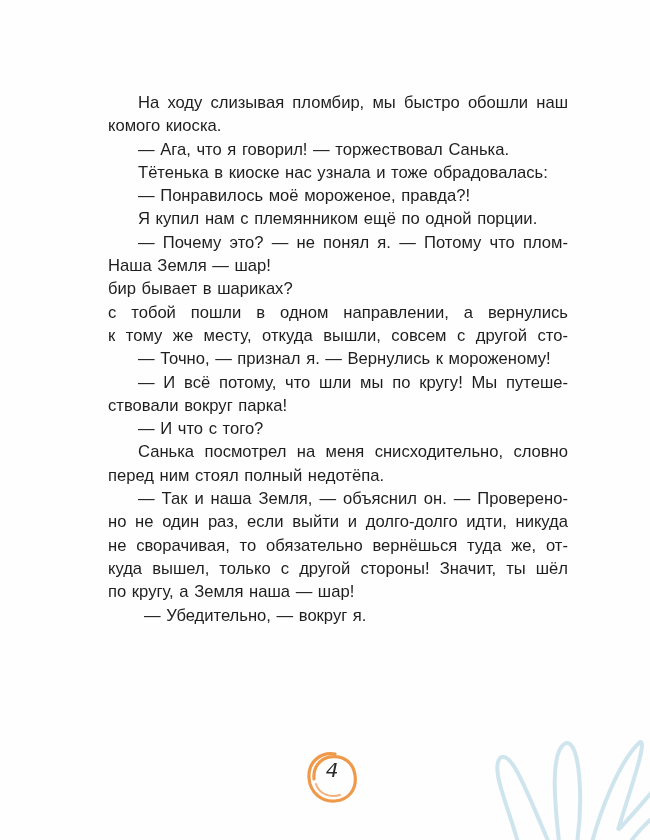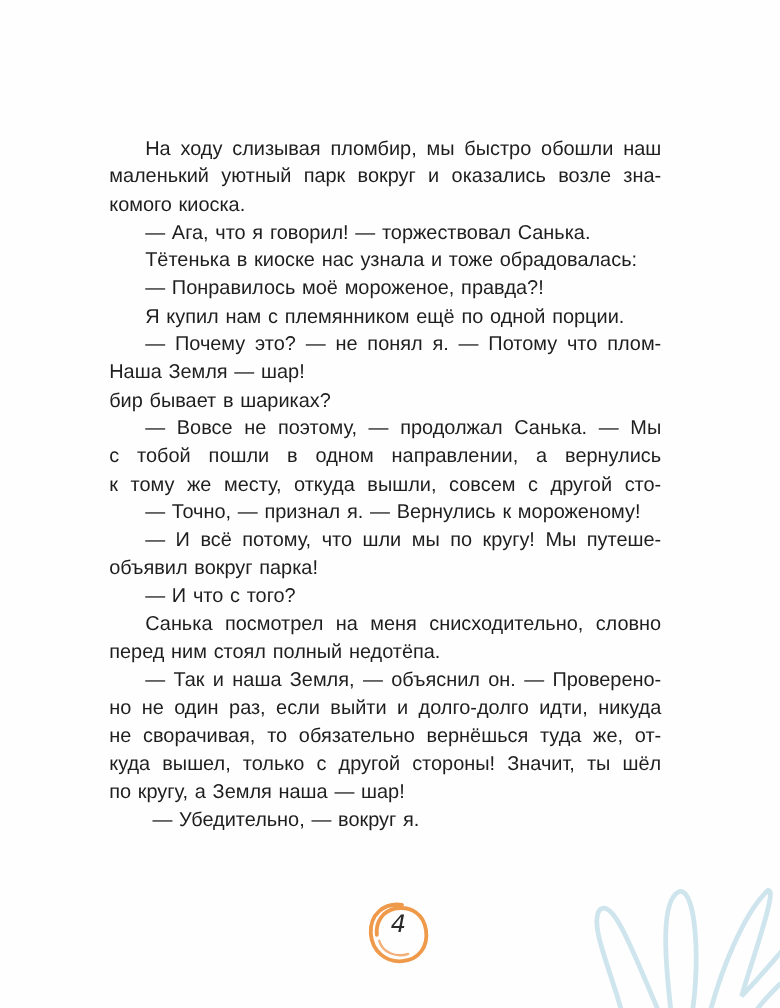--- a/index.html
+++ b/index.html
@@ -16,24 +16,23 @@
       color: #1e1e1e;
     }
     .page {
       position: absolute;
       left: 0; top: 0;
       width: 650px; height: 840px;
       background: #fefefe;
     }
     .text-block {
       position: absolute;
-      left: 91px;
+      left: 108px;
       top: 91px;
       width: 460px;
-      margin-top: 21px;
     }
     .line {
       display: block;
       height: 23.3px;
       line-height: 23.3px;
       font-size: 16.6px;
       white-space: nowrap;
       text-align: justify;
       text-align-last: justify;
       word-spacing: 1px;
@@ -76,35 +75,33 @@
       height: 140px;
     }
   </style>
 </head>
 <body>
 
 <div class="page">
 
   <div class="text-block">
     <span class="line indent">На ходу слизывая пломбир, мы быстро обошли наш</span>
-    <span class="line">маленький уютный парк вокруг и оказались возле зна-</span>
     <span class="line last">комого киоска.</span>
     <span class="line indent last">— Ага, что я говорил! — торжествовал Санька.</span>
     <span class="line indent last">Тётенька в киоске нас узнала и тоже обрадовалась:</span>
     <span class="line indent last">— Понравилось моё мороженое, правда?!</span>
     <span class="line indent last">Я купил нам с племянником ещё по одной порции.</span>
     <span class="line indent">— Почему это? — не понял я. — Потому что плом-</span>
     <span class="line last">Наша Земля — шар!</span>
     <span class="line last">бир бывает в шариках?</span>
-    <span class="line indent">— Вовсе не поэтому, — продолжал Санька. — Мы</span>
     <span class="line">с тобой пошли в одном направлении, а вернулись</span>
     <span class="line">к тому же месту, откуда вышли, совсем с другой сто-</span>
     <span class="line indent last">— Точно, — признал я. — Вернулись к мороженому!</span>
     <span class="line indent">— И всё потому, что шли мы по кругу! Мы путеше-</span>
-    <span class="line last">объявил вокруг парка!</span>
+    <span class="line last">ствовали вокруг парка!</span>
     <span class="line indent last">— И что с того?</span>
     <span class="line indent">Санька посмотрел на меня снисходительно, словно</span>
     <span class="line last">перед ним стоял полный недотёпа.</span>
     <span class="line indent">— Так и наша Земля, — объяснил он. — Проверено-</span>
     <span class="line">но не один раз, если выйти и долго-долго идти, никуда</span>
     <span class="line">не сворачивая, то обязательно вернёшься туда же, от-</span>
     <span class="line">куда вышел, только с другой стороны! Значит, ты шёл</span>
     <span class="line last">по кругу, а Земля наша — шар!</span>
     <span class="line indent2 last">— Убедительно, — вокруг я.</span>
   </div>

